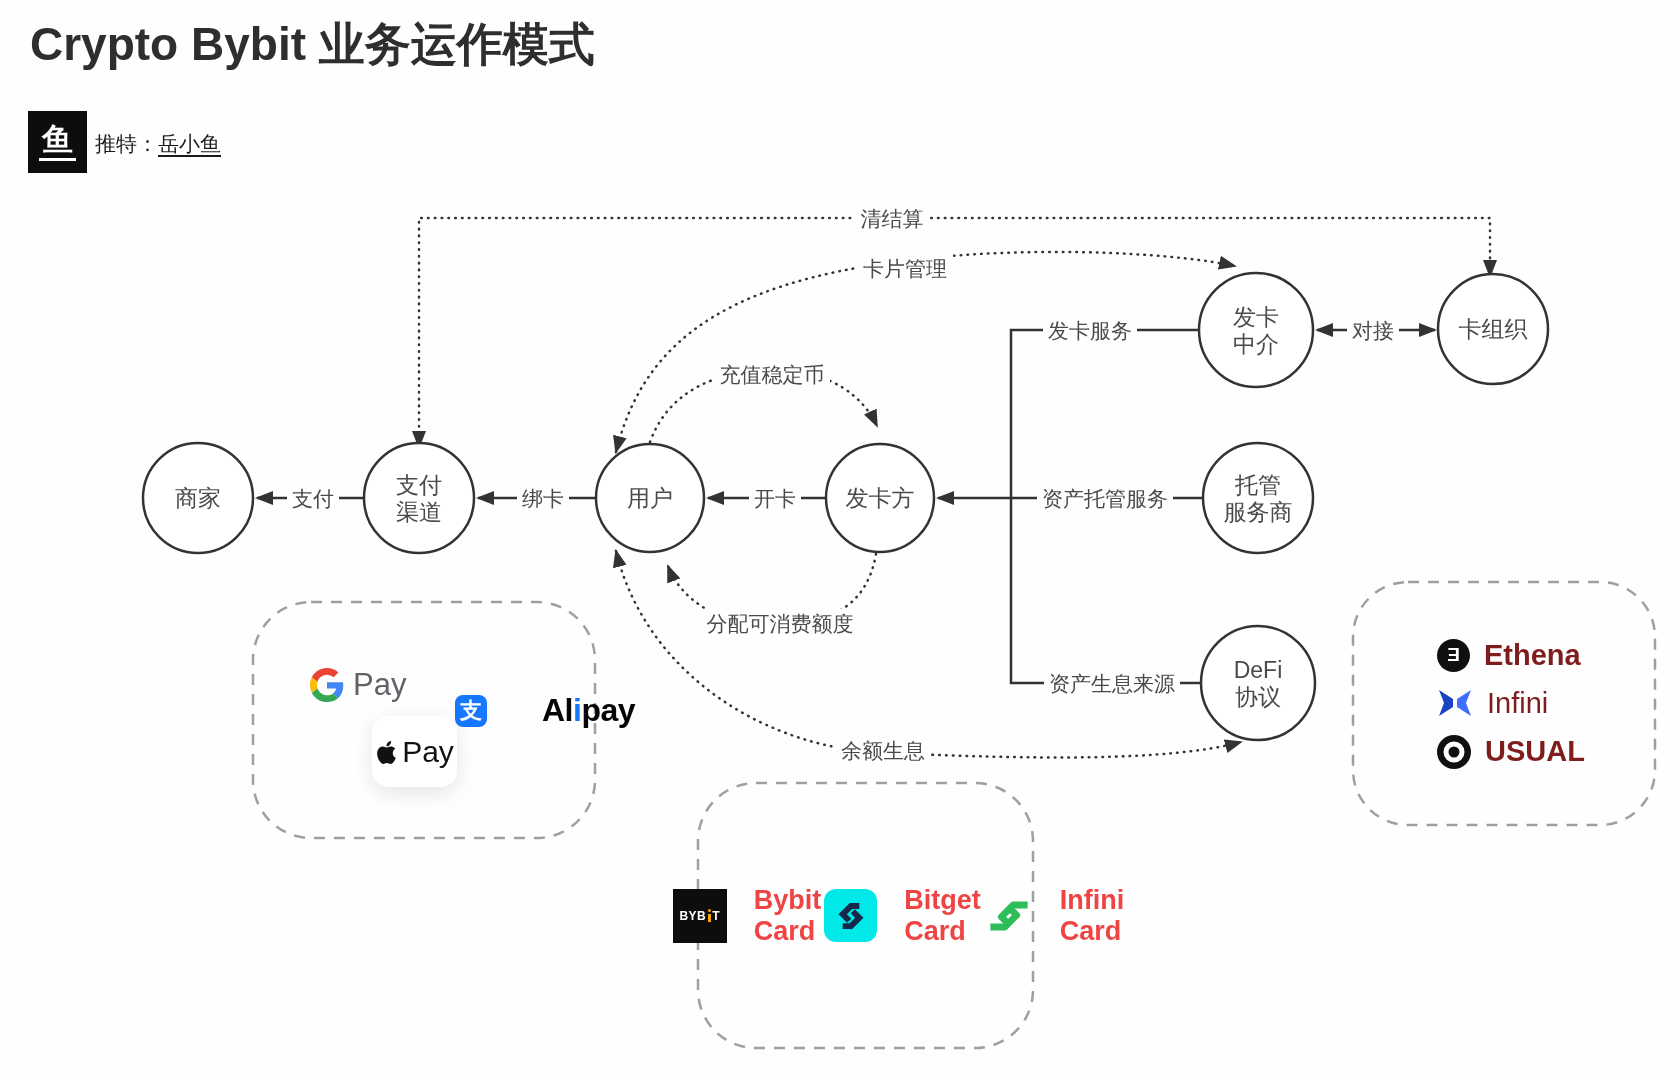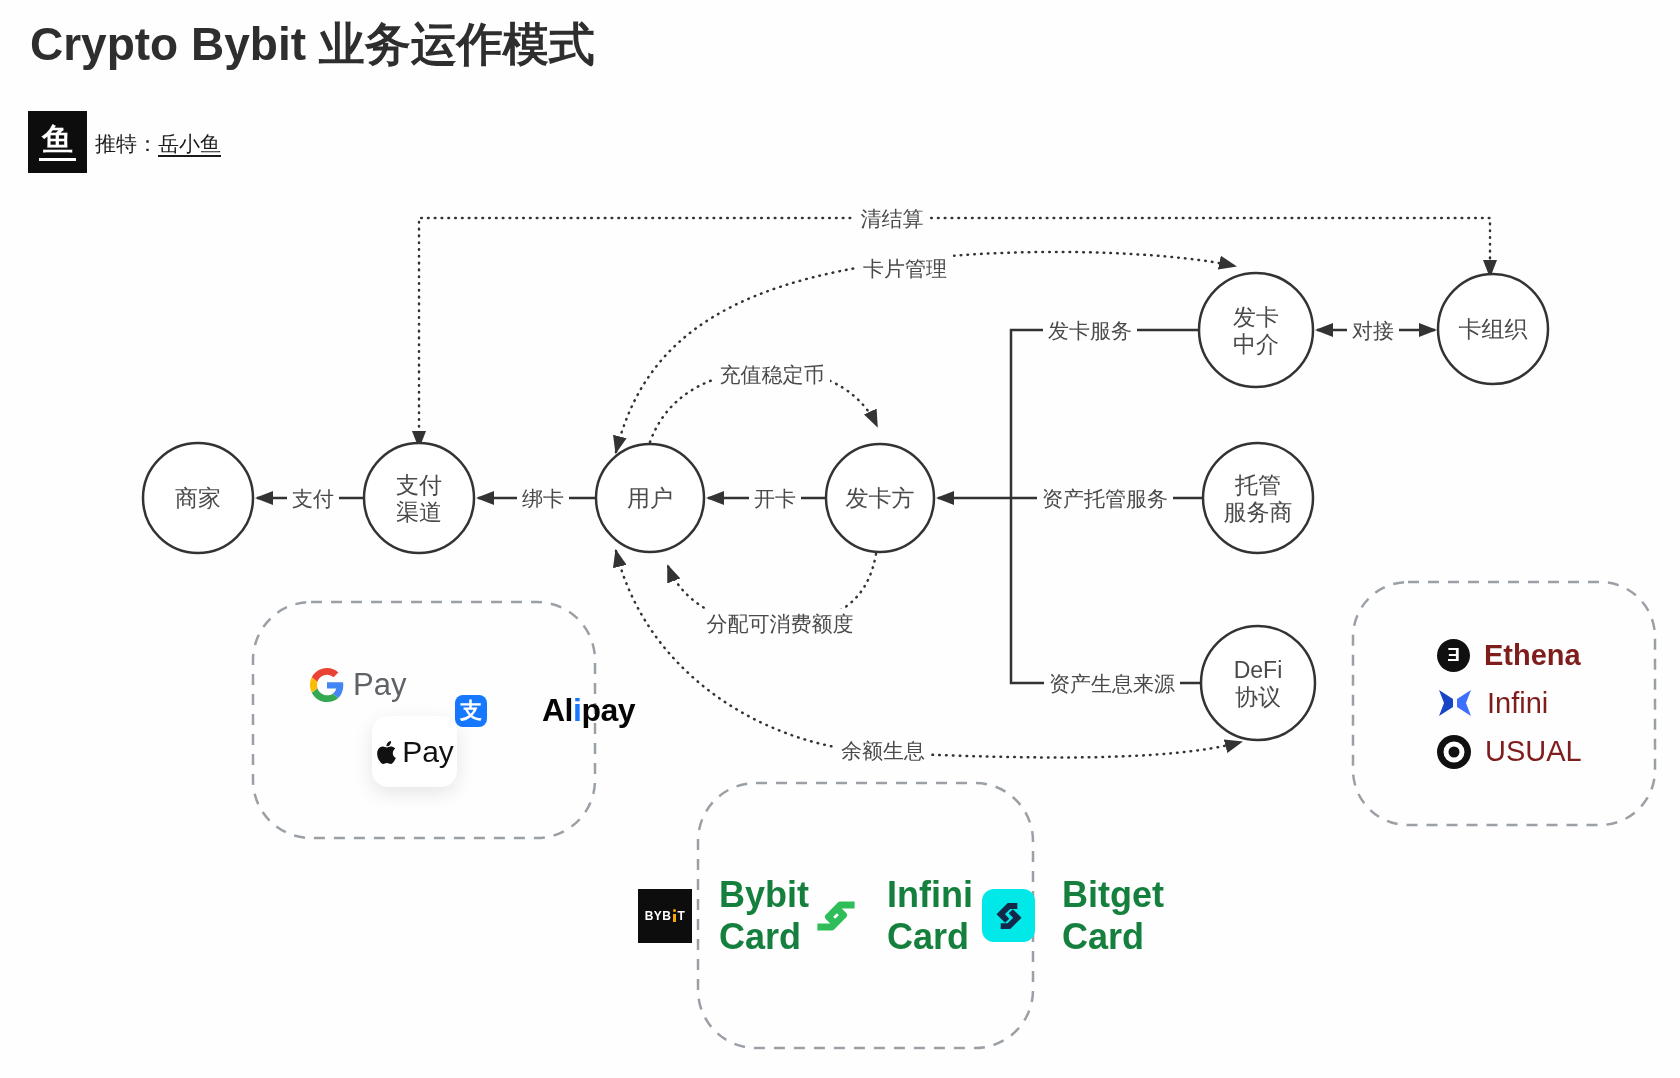--- a/index.html
+++ b/index.html
@@ -40,39 +40,39 @@
   .applepay{position:absolute;left:372px;top:716px;width:85px;height:71px;background:#fff;
             border-radius:16px;box-shadow:0 6px 20px rgba(0,0,0,0.10);
             display:flex;align-items:center;justify-content:center;gap:4px;}
   .applepay .txt{font-size:30px;font-weight:500;color:#111;}
 
   
   .cp-inner{position:absolute;left:698px;top:783px;width:335px;height:265px;
             display:flex;flex-direction:row;justify-content:center;gap:3px;
             box-sizing:border-box;padding-left:72px;}
   .cp-row{display:flex;align-items:center;gap:27px;}
-  .cp-label{font-size:36px;font-weight:700;color:#15803d;}
+  .cp-label{font-size:27px;font-weight:700;color:#ef4444;}
   .cp-iconwrap{width:54px;display:flex;justify-content:center;}
   .bybit-icon{width:54px;height:54px;background:#0d0d0d;display:flex;align-items:center;
               justify-content:center;}
   .bybit-word{color:#fff;font-size:12px;font-weight:700;letter-spacing:0.5px;display:flex;
               align-items:flex-end;}
   .bybit-i{display:inline-flex;flex-direction:column;align-items:center;gap:2px;margin:0 1.5px 1px;}
   .bybit-i .d{width:3px;height:3px;background:#f7a600;border-radius:50%;}
   .bybit-i .b{width:3px;height:8px;background:#f7a600;}
   .bitget-icon{width:53px;height:53px;background:#00e8e8;border-radius:12px;display:flex;
                align-items:center;justify-content:center;}
 
   
   .defi-inner{position:absolute;left:1353px;top:582px;width:302px;height:243px;
               display:flex;flex-direction:column;justify-content:center;gap:15px;
               box-sizing:border-box;padding-left:84px;}
   .defi-row{display:flex;align-items:center;gap:14px;}
   .defi-label{font-size:29px;color:#7f1d1d;}
-  .w600{font-weight:600;} .w500{font-weight:500;} .w700{font-weight:400;}
+  .w600{font-weight:600;} .w500{font-weight:500;} .w700{font-weight:700;}
   .eth-icon{width:33px;height:33px;border-radius:50%;background:#101010;display:flex;
             align-items:center;justify-content:center;color:#fff;font-size:19px;font-weight:700;}
 </style>
 </head>
 <body>
 
 <div class="stage">
 
   <h1 class="title">Crypto Bybit 业务运作模式</h1>
   <div class="logo">
@@ -215,38 +215,38 @@
                 <i class="b"></i>
               </span>
               <span>T</span>
             </span>
         </span>
       </span>
       <span class="cp-label">Bybit Card</span>
     </div>
     <div class="cp-row">
       <span class="cp-iconwrap">
-        <svg width="48" height="44" viewBox="0 0 56 52">
-          <path d="M50 13 H33 L19 27 l10 10" fill="none" stroke="#2ebd59" stroke-width="8" stroke-linejoin="round"></path>
-          <path d="M6 39 H23 L37 25 l-10 -10" fill="none" stroke="#2ebd59" stroke-width="8" stroke-linejoin="round"></path>
-        </svg>
-      </span>
-      <span class="cp-label">Infini Card</span>
-    </div>
-    <div class="cp-row">
-      <span class="cp-iconwrap">
         <span class="bitget-icon">
           <svg width="38" height="38" viewBox="0 0 64 64">
             <path d="M46 15 H32 L18 29 l11 11" fill="none" stroke="#14294a" stroke-width="10"></path>
             <path d="M18 49 H32 L46 35 l-11 -11" fill="none" stroke="#14294a" stroke-width="10"></path>
           </svg>
         </span>
       </span>
       <span class="cp-label">Bitget Card</span>
     </div>
+    <div class="cp-row">
+      <span class="cp-iconwrap">
+        <svg width="48" height="44" viewBox="0 0 56 52">
+          <path d="M50 13 H33 L19 27 l10 10" fill="none" stroke="#2ebd59" stroke-width="8" stroke-linejoin="round"></path>
+          <path d="M6 39 H23 L37 25 l-10 -10" fill="none" stroke="#2ebd59" stroke-width="8" stroke-linejoin="round"></path>
+        </svg>
+      </span>
+      <span class="cp-label">Infini Card</span>
+    </div>
   </div>
 
   <div class="defi-inner">
     <div class="defi-row">
       <span class="eth-icon">
           <span>Ǝ</span>
         </span>
       <span class="defi-label w600">Ethena</span>
     </div>
     <div class="defi-row">

